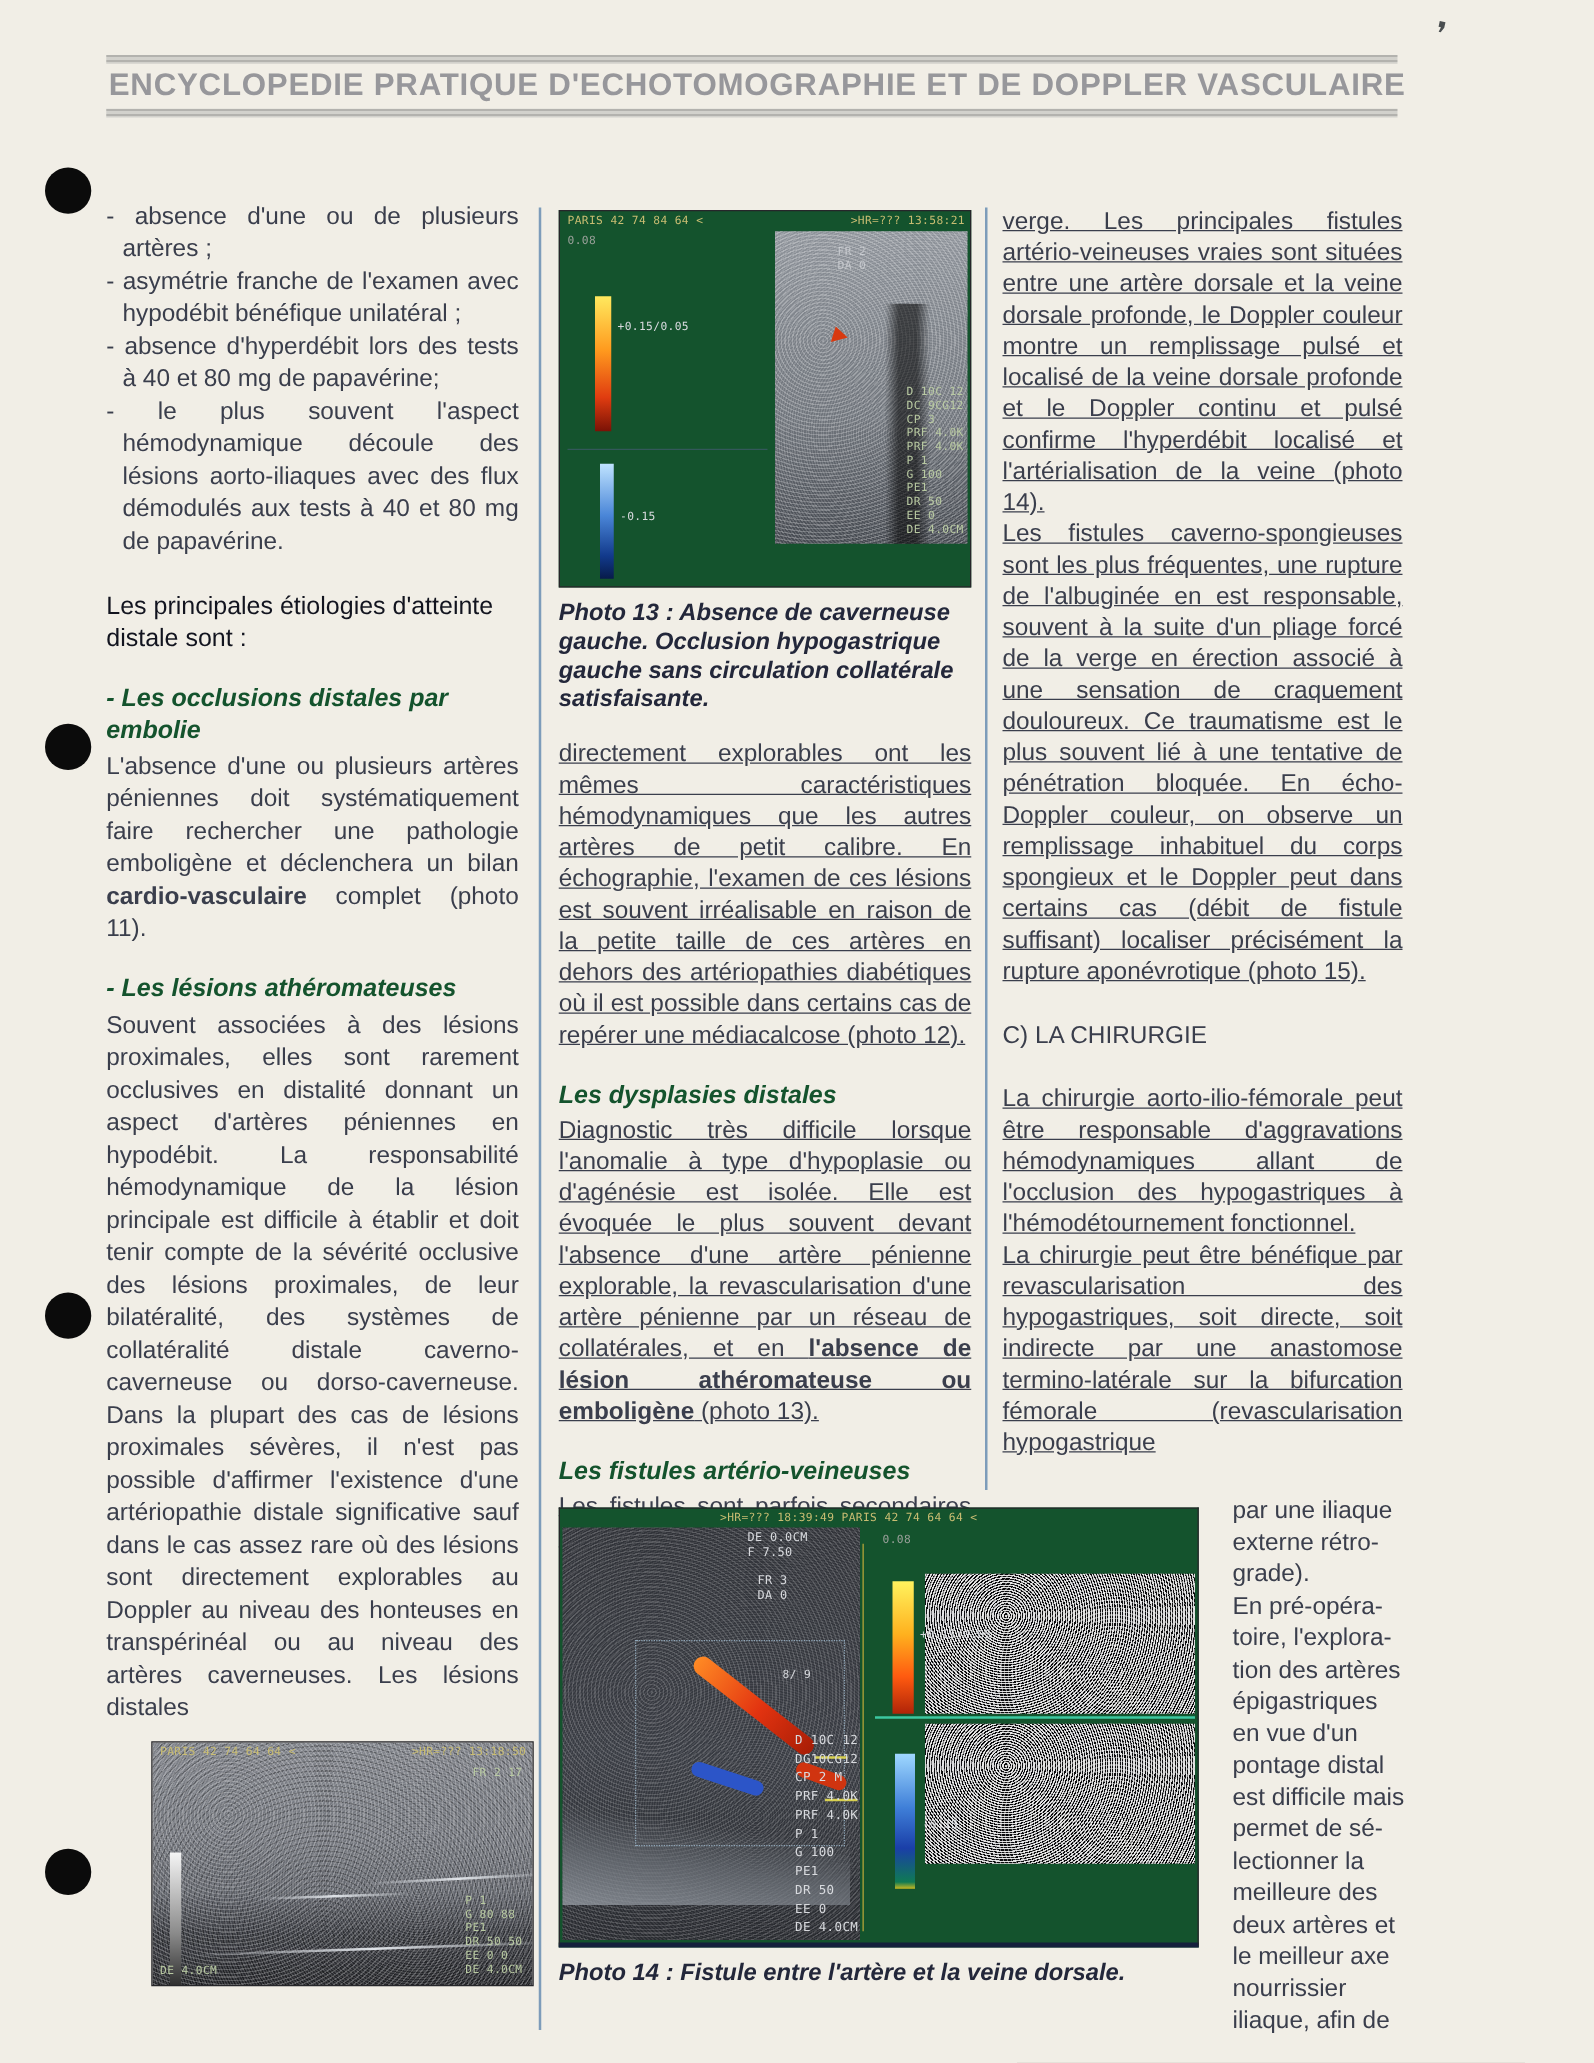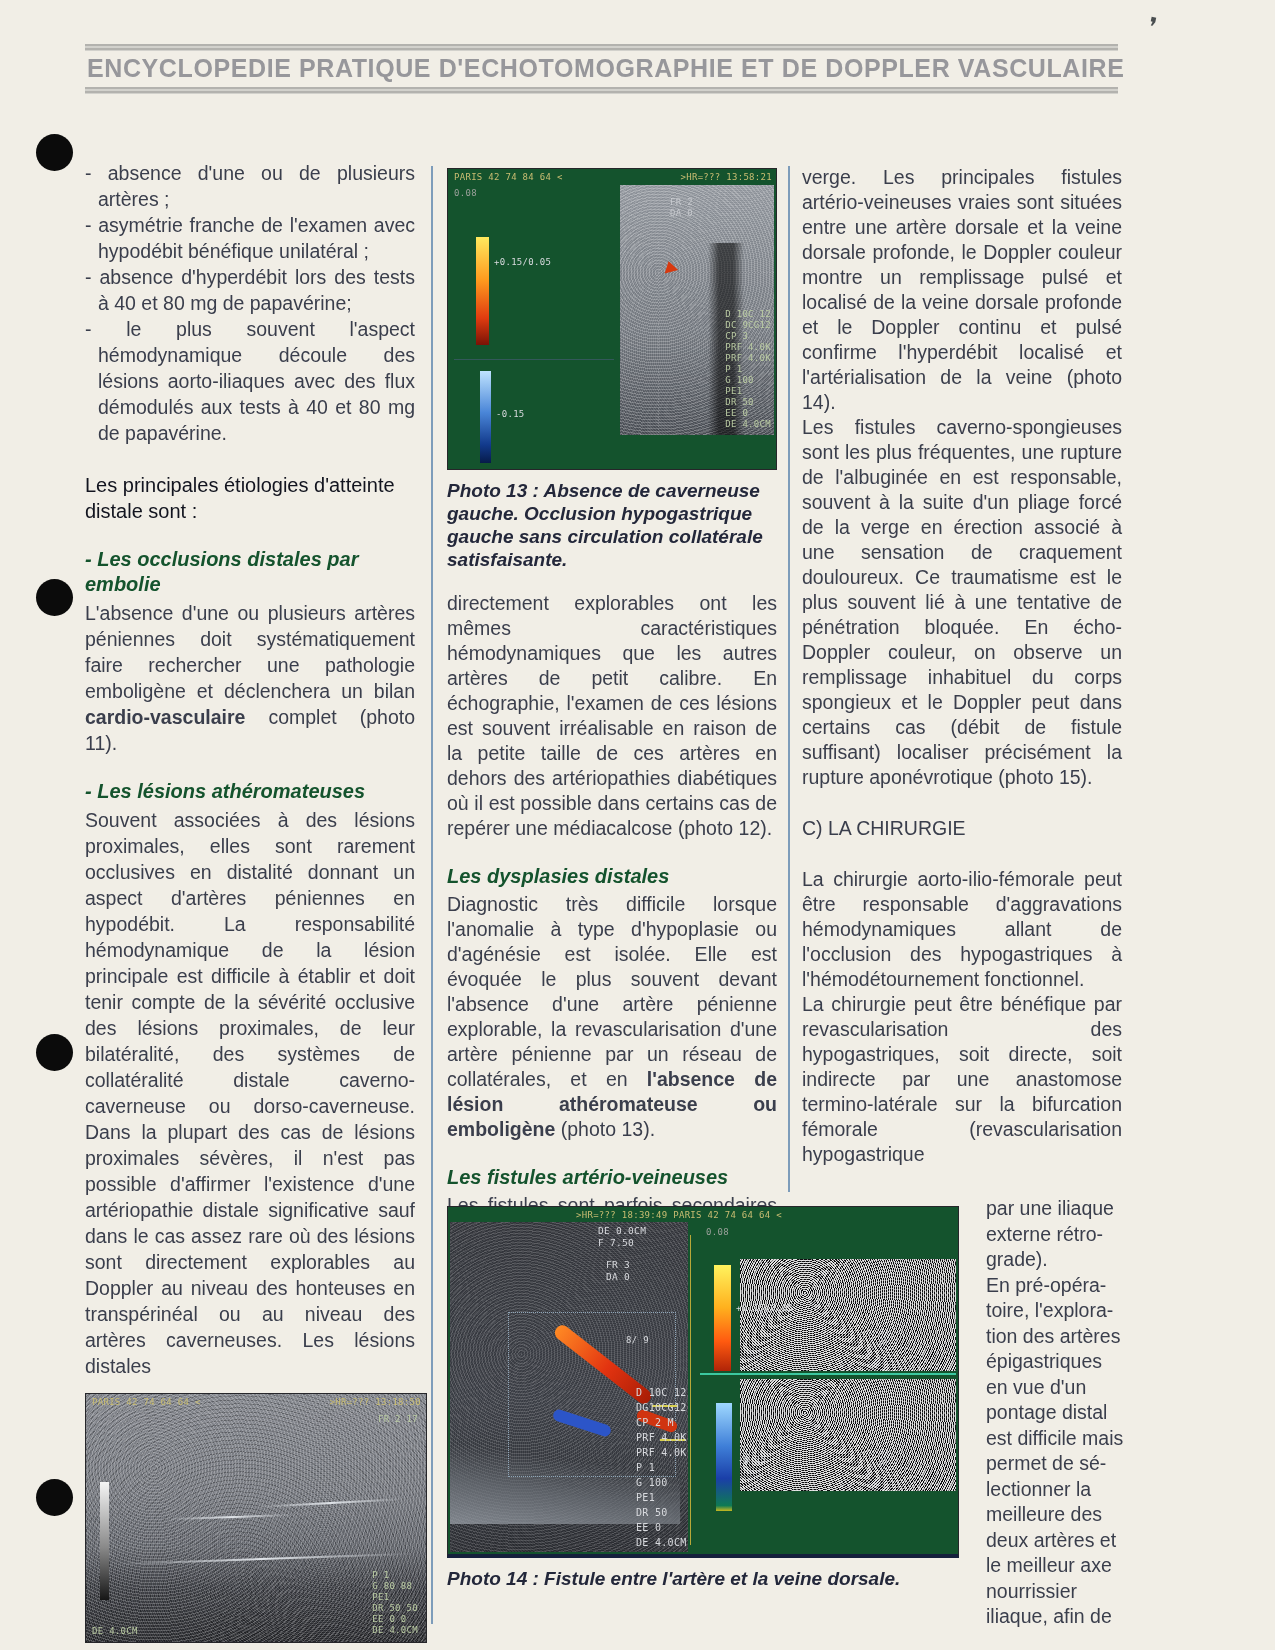--- a/index.html
+++ b/index.html
@@ -17,21 +17,21 @@
 
   
   .hole{position:absolute;left:36px;width:37px;height:37px;border-radius:50%;background:#0b0b0b;}
   .vrule{position:absolute;width:2px;background:#7d9cba;}
   #rule1{left:431px;top:166px;height:1458px;}
   #rule2{left:788px;top:166px;height:1026px;}
 
   
   .body{font-size:19.5px;color:#3a3e4c;}
   #col1 .body,#col1 .bullet{line-height:26px;}
-  #col2 .body,#col3 .body{line-height:25px;}
+  #col2 .body,#col3 .body{line-height:25px;text-decoration:underline;}
   .j{text-align:justify;}
   .bullet{font-size:19.5px;color:#3a3e4c;padding-left:13px;text-indent:-13px;text-align:justify;}
   .bheading{font-size:20px;line-height:26px;font-weight:normal;color:#12141f;margin:26px 0 0;}
   .ititle{font-size:20px;line-height:25px;font-weight:bold;font-style:italic;color:#14532d;margin:23px 0 3px;}
   .cheading{font-size:19.5px;line-height:25px;color:#3a3e4c;margin:26px 0 26px;}
   .caption{font-style:italic;font-weight:bold;font-size:19px;line-height:23px;color:#23273a;margin-top:9px;}
   .preline{white-space:pre-line;}
 
   #col1{position:absolute;left:85px;top:160px;width:330px;}
   #col2{position:absolute;left:447px;top:165px;width:330px;}
@@ -58,26 +58,26 @@
      border-bottom:11px solid #d8390f;transform:rotate(-15deg);}
   .cbar{position:absolute;}
   #bar13p{left:28px;top:68px;width:13px;height:108px;
      background:linear-gradient(180deg,#ffe95e,#ff9a1e 40%,#e03c10 75%,#7a1206);}
   #bar13n{left:32px;top:202px;width:11px;height:92px;
      background:linear-gradient(180deg,#bfe3ff,#4a86d8 45%,#123a8c 80%,#071b4a);}
   .hdiv13{position:absolute;left:6px;top:190px;width:160px;height:1px;background:#33585a;}
 
   
   #photo12block{margin-top:14px;width:342px;}
-  #us12{height:250px;
+  #us12{height:196px;
      background:
        repeating-radial-gradient(circle at 20% 30%, rgba(255,255,255,.20) 0 1px, transparent 1px 3px),
        repeating-radial-gradient(circle at 70% 60%, rgba(255,255,255,.12) 0 1px, transparent 1px 2px),
        repeating-radial-gradient(circle at 45% 80%, rgba(0,0,0,.25) 0 1px, transparent 1px 4px),
-       linear-gradient(180deg,#80838a 0%,#74777e 40%,#61646b 62%,#3c3e44 78%,#26272b 100%);}
+       linear-gradient(180deg,#80838a 0%,#74777e 40%,#61646b 62%,#3c3e44 78%,#26272b 100%); margin-left: 36px;}
   .gsbar{position:absolute;left:14px;top:88px;width:9px;height:118px;
      background:linear-gradient(180deg,#f5f5f5,#8a8a8a 55%,#161616);}
   .echo{position:absolute;height:2px;background:linear-gradient(90deg,transparent,#dfe3e8,transparent);}
 
   
   #photo14block{position:absolute;left:447px;top:1206px;width:504px;}
   #us14{width:512px;height:352px;border-bottom:4px solid #15203c;}
   .speckle14{position:absolute;left:2px;top:15px;width:238px;height:330px;
      background:
        repeating-radial-gradient(circle at 30% 40%, rgba(255,255,255,.14) 0 1px, transparent 1px 3px),

